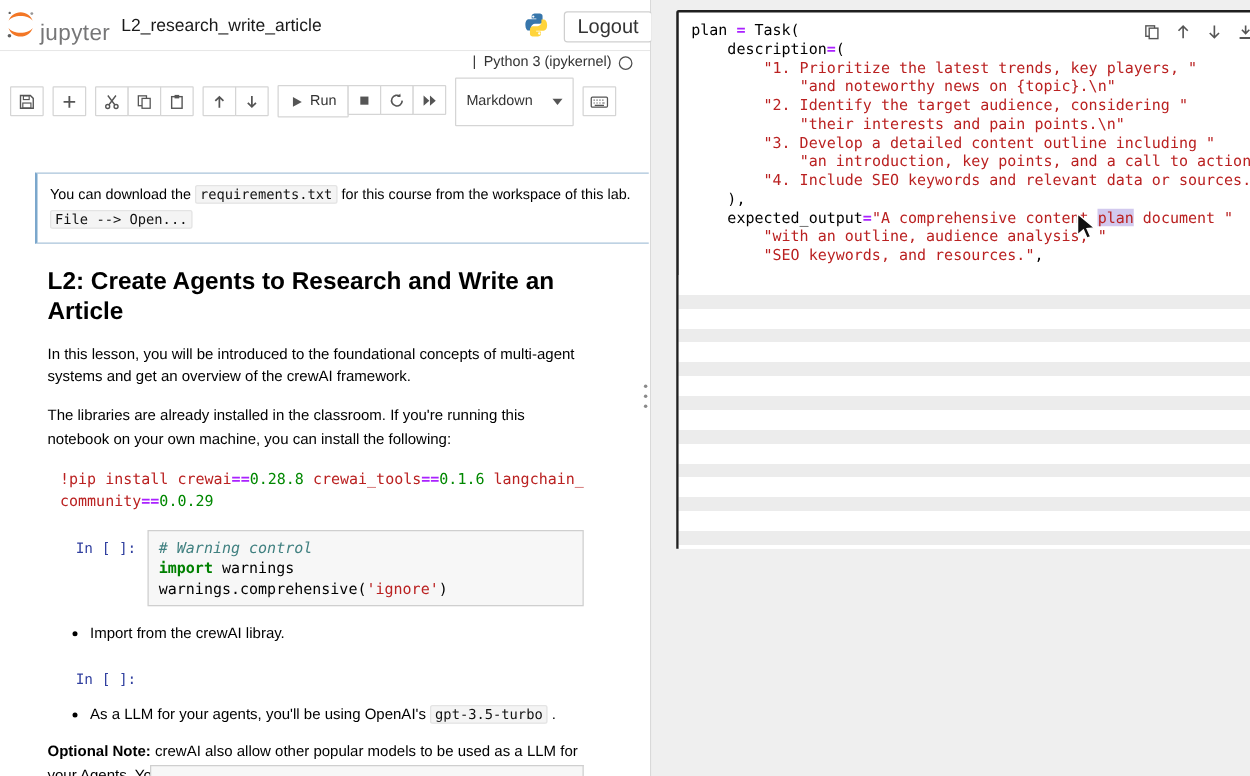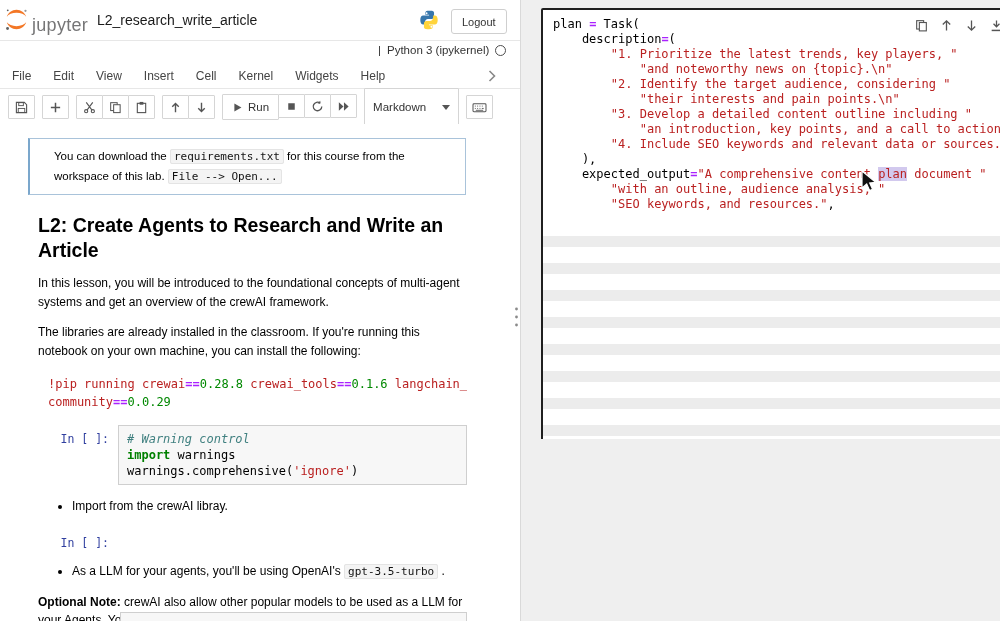--- a/index.html
+++ b/index.html
@@ -8,21 +8,21 @@
     background:#efefef;font-family:"Liberation Sans",sans-serif;
     -webkit-font-smoothing:antialiased;
   }
   
   .left-pane{position:absolute;left:0;top:0;width:520px;height:621px;background:#fff;border-right:1px solid #d9d9d9;}
   .nb-header{position:relative;height:40px;border-bottom:1px solid #e7e7e7;background:#fff;}
   .logo{position:absolute;left:4px;top:7px;display:flex;align-items:flex-end;gap:3px;}
   .logo-word{font-size:18px;color:#767677;letter-spacing:.3px;}
   .nb-title{position:absolute;left:97px;top:12px;font-size:14px;color:#1a1a1a;}
   .python-badge{position:absolute;left:418px;top:9px;width:22px;height:22px;}
-  .logout-btn{position:absolute;left:451px;top:9px;height:23px;padding:0 10px;font-size:11px;color:#333;
+  .logout-btn{position:absolute;left:451px;top:9px;height:23px;padding:0 10px;font-size:16px;color:#333;
     background:#fff;border:1px solid #cfcfcf;border-radius:3px;display:flex;align-items:center;text-align:right;}
   .status-row{position:relative;height:22px;background:#fff;}
   .not-trusted{position:absolute;left:305px;top:2px;font-size:12px;color:#333;background:#fff;
     border:1px solid #15803d;border-radius:2px;padding:1px 7px;margin-top:28px;}
   .kernel-ind{position:absolute;left:378px;top:3px;display:flex;align-items:center;gap:6px;font-size:11.5px;color:#333;}
   .kernel-circle{width:11px;height:11px;border:1.5px solid #4d4d4d;border-radius:50%;display:inline-block;box-sizing:border-box;}
   .menu-row{position:relative;height:25px;border-bottom:1px solid #e7e7e7;display:flex;align-items:center;padding-left:12px;background:#fff;}
   .menu-item{font-size:12px;color:#444;margin-right:22px;cursor:pointer;}
   .menu-chevron{position:absolute;right:24px;top:5px;color:#888;}
   .toolbar{position:relative;height:36px;display:flex;align-items:center;padding-left:8px;gap:7px;background:#fff;}
@@ -30,22 +30,22 @@
   .tb-btn{width:27px;height:24px;background:#fff;border:1px solid #d5d5d5;display:flex;align-items:center;
     justify-content:center;margin-left:-1px;box-sizing:border-box;cursor:pointer;border-radius:1px;}
   .btn-group .tb-btn:first-child{margin-left:0;}
   .run-btn{width:auto;padding:12px 9px;gap:5px;font-size:11.5px;color:#333;}
   .cell-type-select{height:39px;border:1px solid #d5d5d5;background:#fff;font-size:11.5px;color:#333;
     padding:0 8px;display:flex;align-items:center;gap:16px;box-sizing:border-box;cursor:pointer;border-radius:1px;}
   .caret-down{width:0;height:0;border-left:4px solid transparent;border-right:4px solid transparent;border-top:5px solid #555;}
   svg.tbi{display:block;}
   
   .content{position:absolute;top:124px;left:0;right:1px;bottom:0;background:#fff;overflow:hidden;}
-  .info-box{margin:14px 24px 0 28px;width:438px;box-sizing:border-box;border:1px solid #a9c3da;border-left:2px solid #7ba7cc;
-    padding:8px 24px;font-size:11.5px;line-height:1.7;color:#000;background:#fff;}
+  .info-box{margin:14px 24px 0 28px;width:514px;box-sizing:border-box;border:1px solid #a9c3da;border-left:2px solid #7ba7cc;
+    padding:8px 10px;font-size:11.5px;line-height:1.7;color:#000;background:#fff;}
   .page-title{margin:18px 40px 0 38px;max-width:438px;font-size:19.5px;line-height:1.25;font-weight:bold;color:#000;}
   .para{margin:12px 42px 0 38px;max-width:432px;font-size:12px;line-height:1.55;color:#000;}
   .md-codeblock{margin:14px 42px 0 48px;max-width:420px;font-family:"DejaVu Sans Mono",monospace;
     font-size:12px;line-height:1.5;word-break:break-all;}
   .cell{display:flex;margin:14px 52px 0 0;align-items:flex-start;}
   .prompt{width:118px;box-sizing:border-box;text-align:right;padding:7px 9px 0 0;
     font-family:"DejaVu Sans Mono",monospace;font-size:11.5px;color:#303F9F;flex:none;}
   .input-box{flex:1;position:relative;border:1px solid #cfcfcf;background:#f7f7f7;
     padding:5px 16px 5px 8px;font-family:"DejaVu Sans Mono",monospace;font-size:12px;line-height:1.35;color:#000;}
   .input-box .code-line{white-space:pre;}
@@ -111,35 +111,20 @@
 
   <div class="status-row">
     <span class="not-trusted">Not Trusted</span>
     <span class="kernel-ind">
       <span>|</span>
       <span>Python 3 (ipykernel)</span>
       <span class="kernel-circle"></span>
     </span>
   </div>
 
-  <div class="menu-row">
-    <span class="menu-item">File</span>
-    <span class="menu-item">Edit</span>
-    <span class="menu-item">View</span>
-    <span class="menu-item">Insert</span>
-    <span class="menu-item">Cell</span>
-    <span class="menu-item">Kernel</span>
-    <span class="menu-item">Widgets</span>
-    <span class="menu-item">Help</span>
-    <span class="menu-chevron">
-      <svg width="8" height="12" viewBox="0 0 8 12">
-          <path d="M1.5 1l5 5-5 5" fill="none" stroke="#888" stroke-width="1.6"></path>
-        </svg>
-    </span>
-  </div>
 
   <div class="toolbar">
     <div class="btn-group">
       <span class="tb-btn">
         <svg class="tbi" width="13" height="13" viewBox="0 0 14 14">
             <path d="M1.5 1.5h8.5l2.5 2.5v8.5H1.5z" fill="none" stroke="#555" stroke-width="1.2"></path>
             <rect x="4" y="1.8" width="5" height="3.2" fill="none" stroke="#555"></rect>
             <rect x="3.5" y="8" width="7" height="4.3" fill="none" stroke="#555"></rect>
           </svg>
       </span>
@@ -225,21 +210,21 @@
   <div class="content">
 
     <div class="info-box"><span>You can download the </span><span class="tok-ic">requirements.txt</span><span> for this course from the workspace of this lab. </span><span class="tok-ic">File --&gt; Open...</span></div>
 
     <h1 class="page-title">L2: Create Agents to Research and Write an Article</h1>
 
     <p class="para">In this lesson, you will be introduced to the foundational concepts of multi-agent systems and get an overview of the crewAI framework.</p>
 
     <p class="para">The libraries are already installed in the classroom. If you're running this notebook on your own machine, you can install the following:</p>
 
-    <div class="md-codeblock"><span class="tok-s">!pip running crewai</span><span class="tok-o">==</span><span class="tok-n">0.28.8</span><span class="tok-s"> crewai_tools</span><span class="tok-o">==</span><span class="tok-n">0.1.6</span><span class="tok-s"> langchain_community</span><span class="tok-o">==</span><span class="tok-n">0.0.29</span></div>
+    <div class="md-codeblock"><span class="tok-s">!pip install crewai</span><span class="tok-o">==</span><span class="tok-n">0.28.8</span><span class="tok-s"> crewai_tools</span><span class="tok-o">==</span><span class="tok-n">0.1.6</span><span class="tok-s"> langchain_community</span><span class="tok-o">==</span><span class="tok-n">0.0.29</span></div>
 
     <div class="cell">
       <div class="prompt">In [ ]:</div>
       <div class="input-box">
           <div class="code-line"><span class="tok-c"># Warning control</span></div>
           <div class="code-line"><span class="tok-k">import</span><span> warnings</span></div>
           <div class="code-line"><span>warnings.comprehensive(</span><span class="tok-s">'ignore'</span><span>)</span></div>
         </div>
     </div>
 

